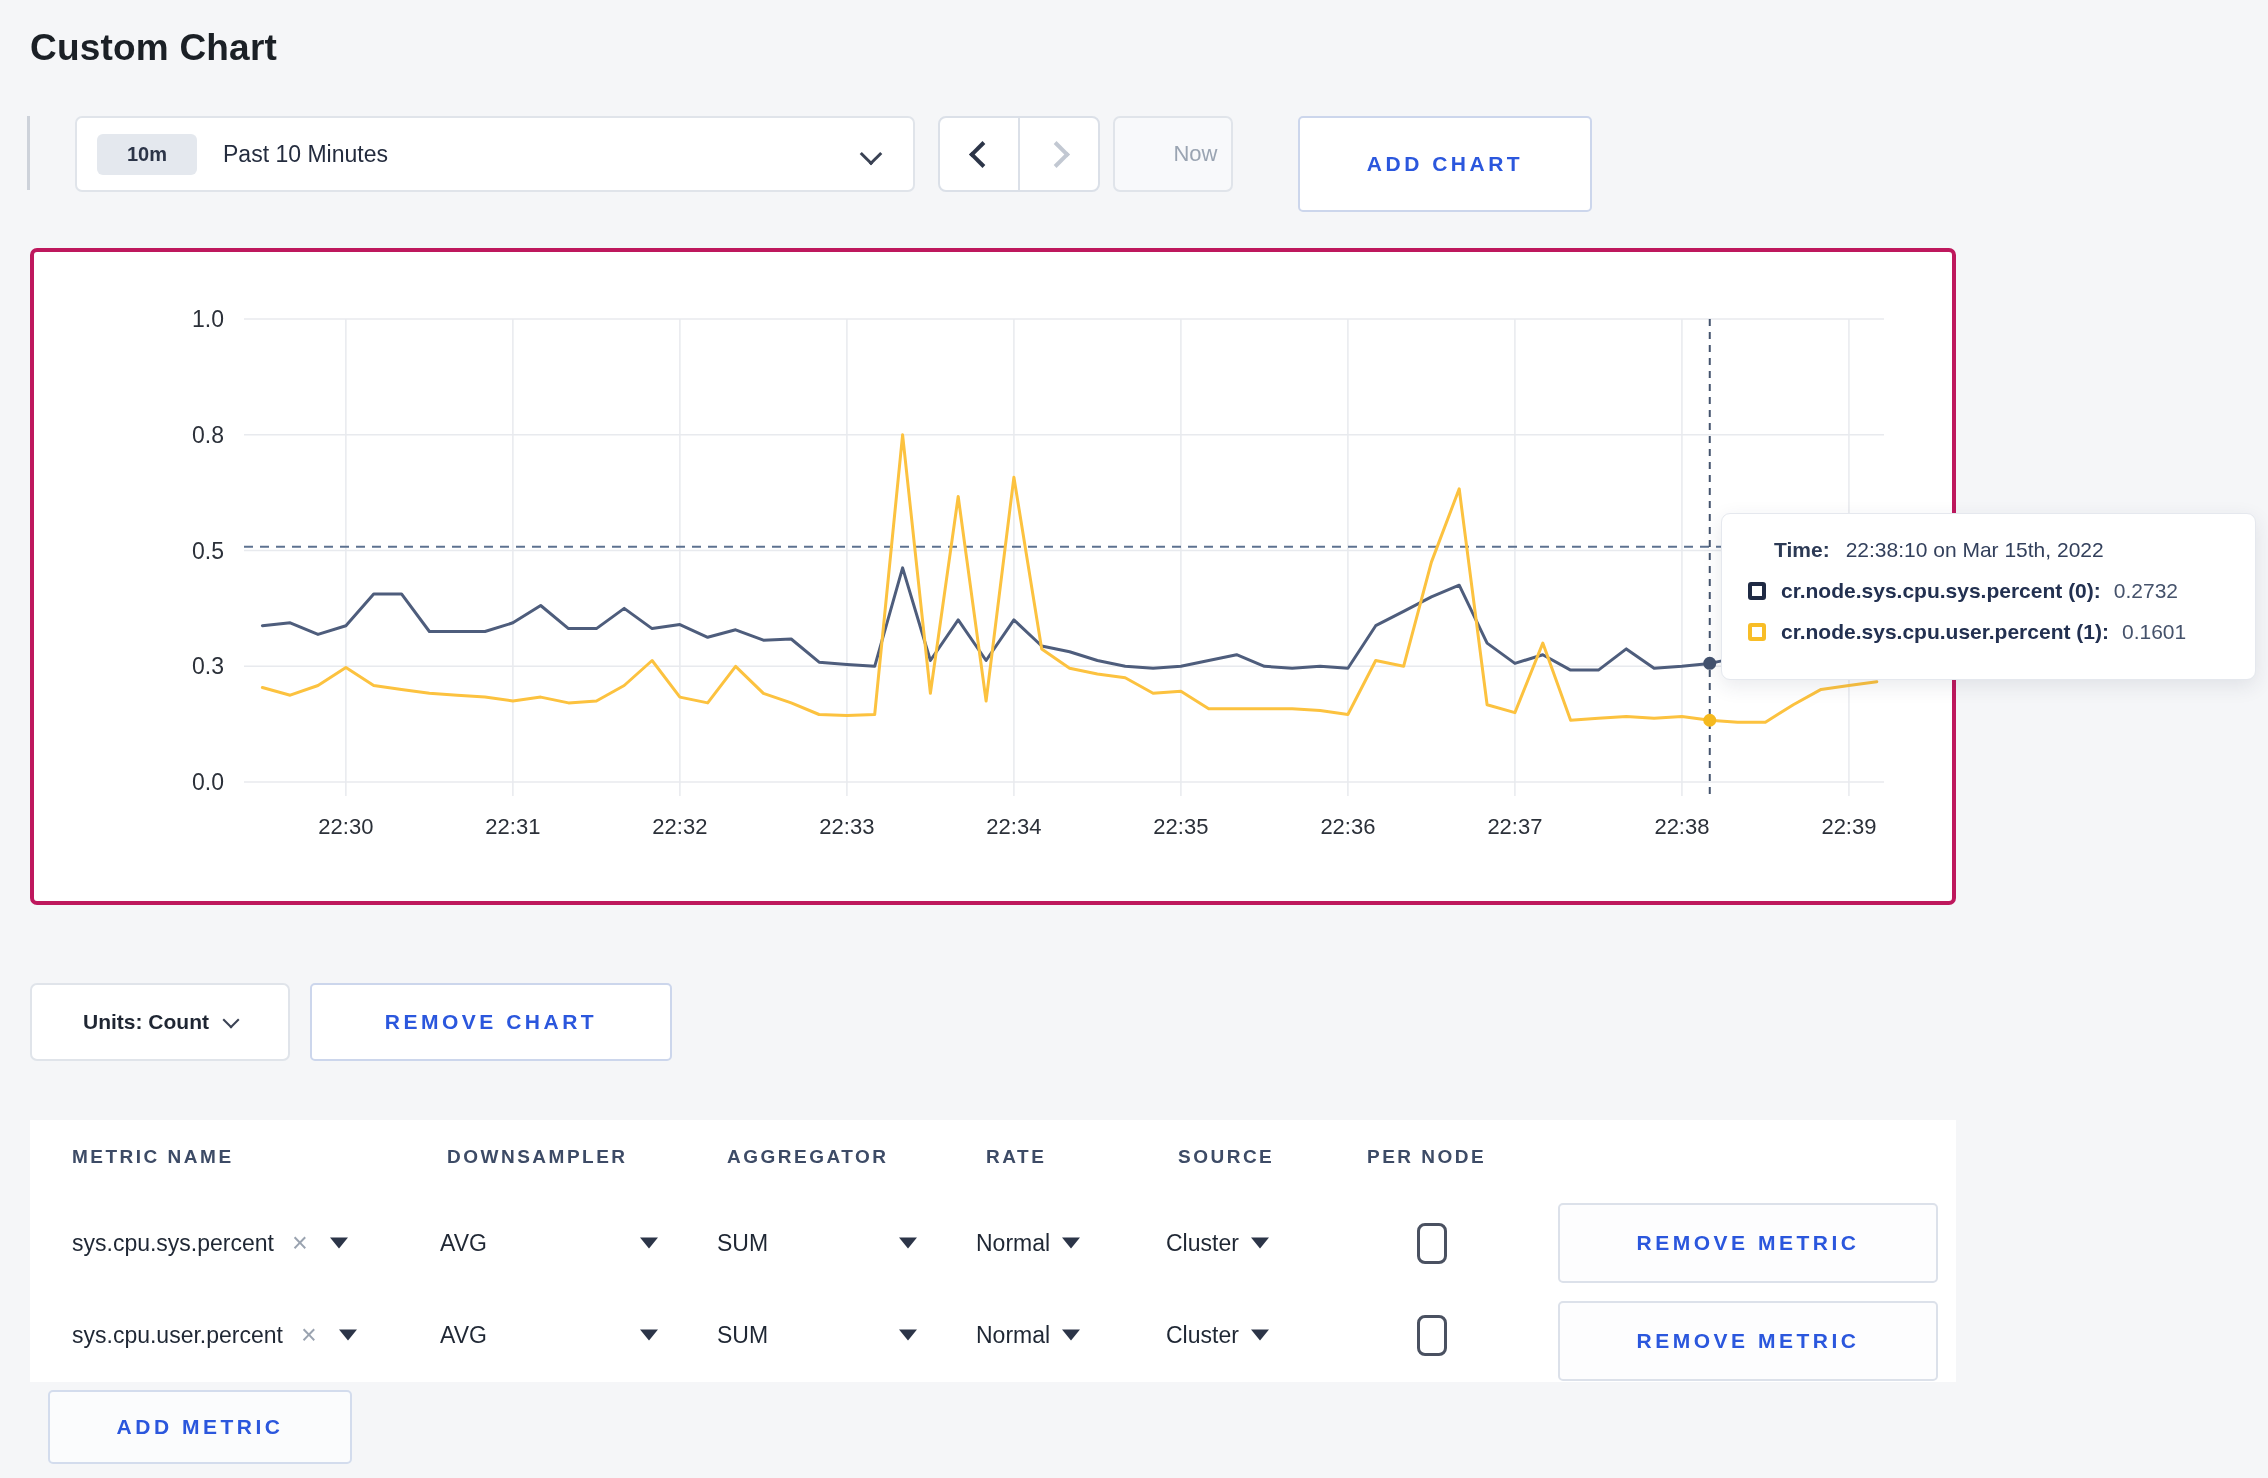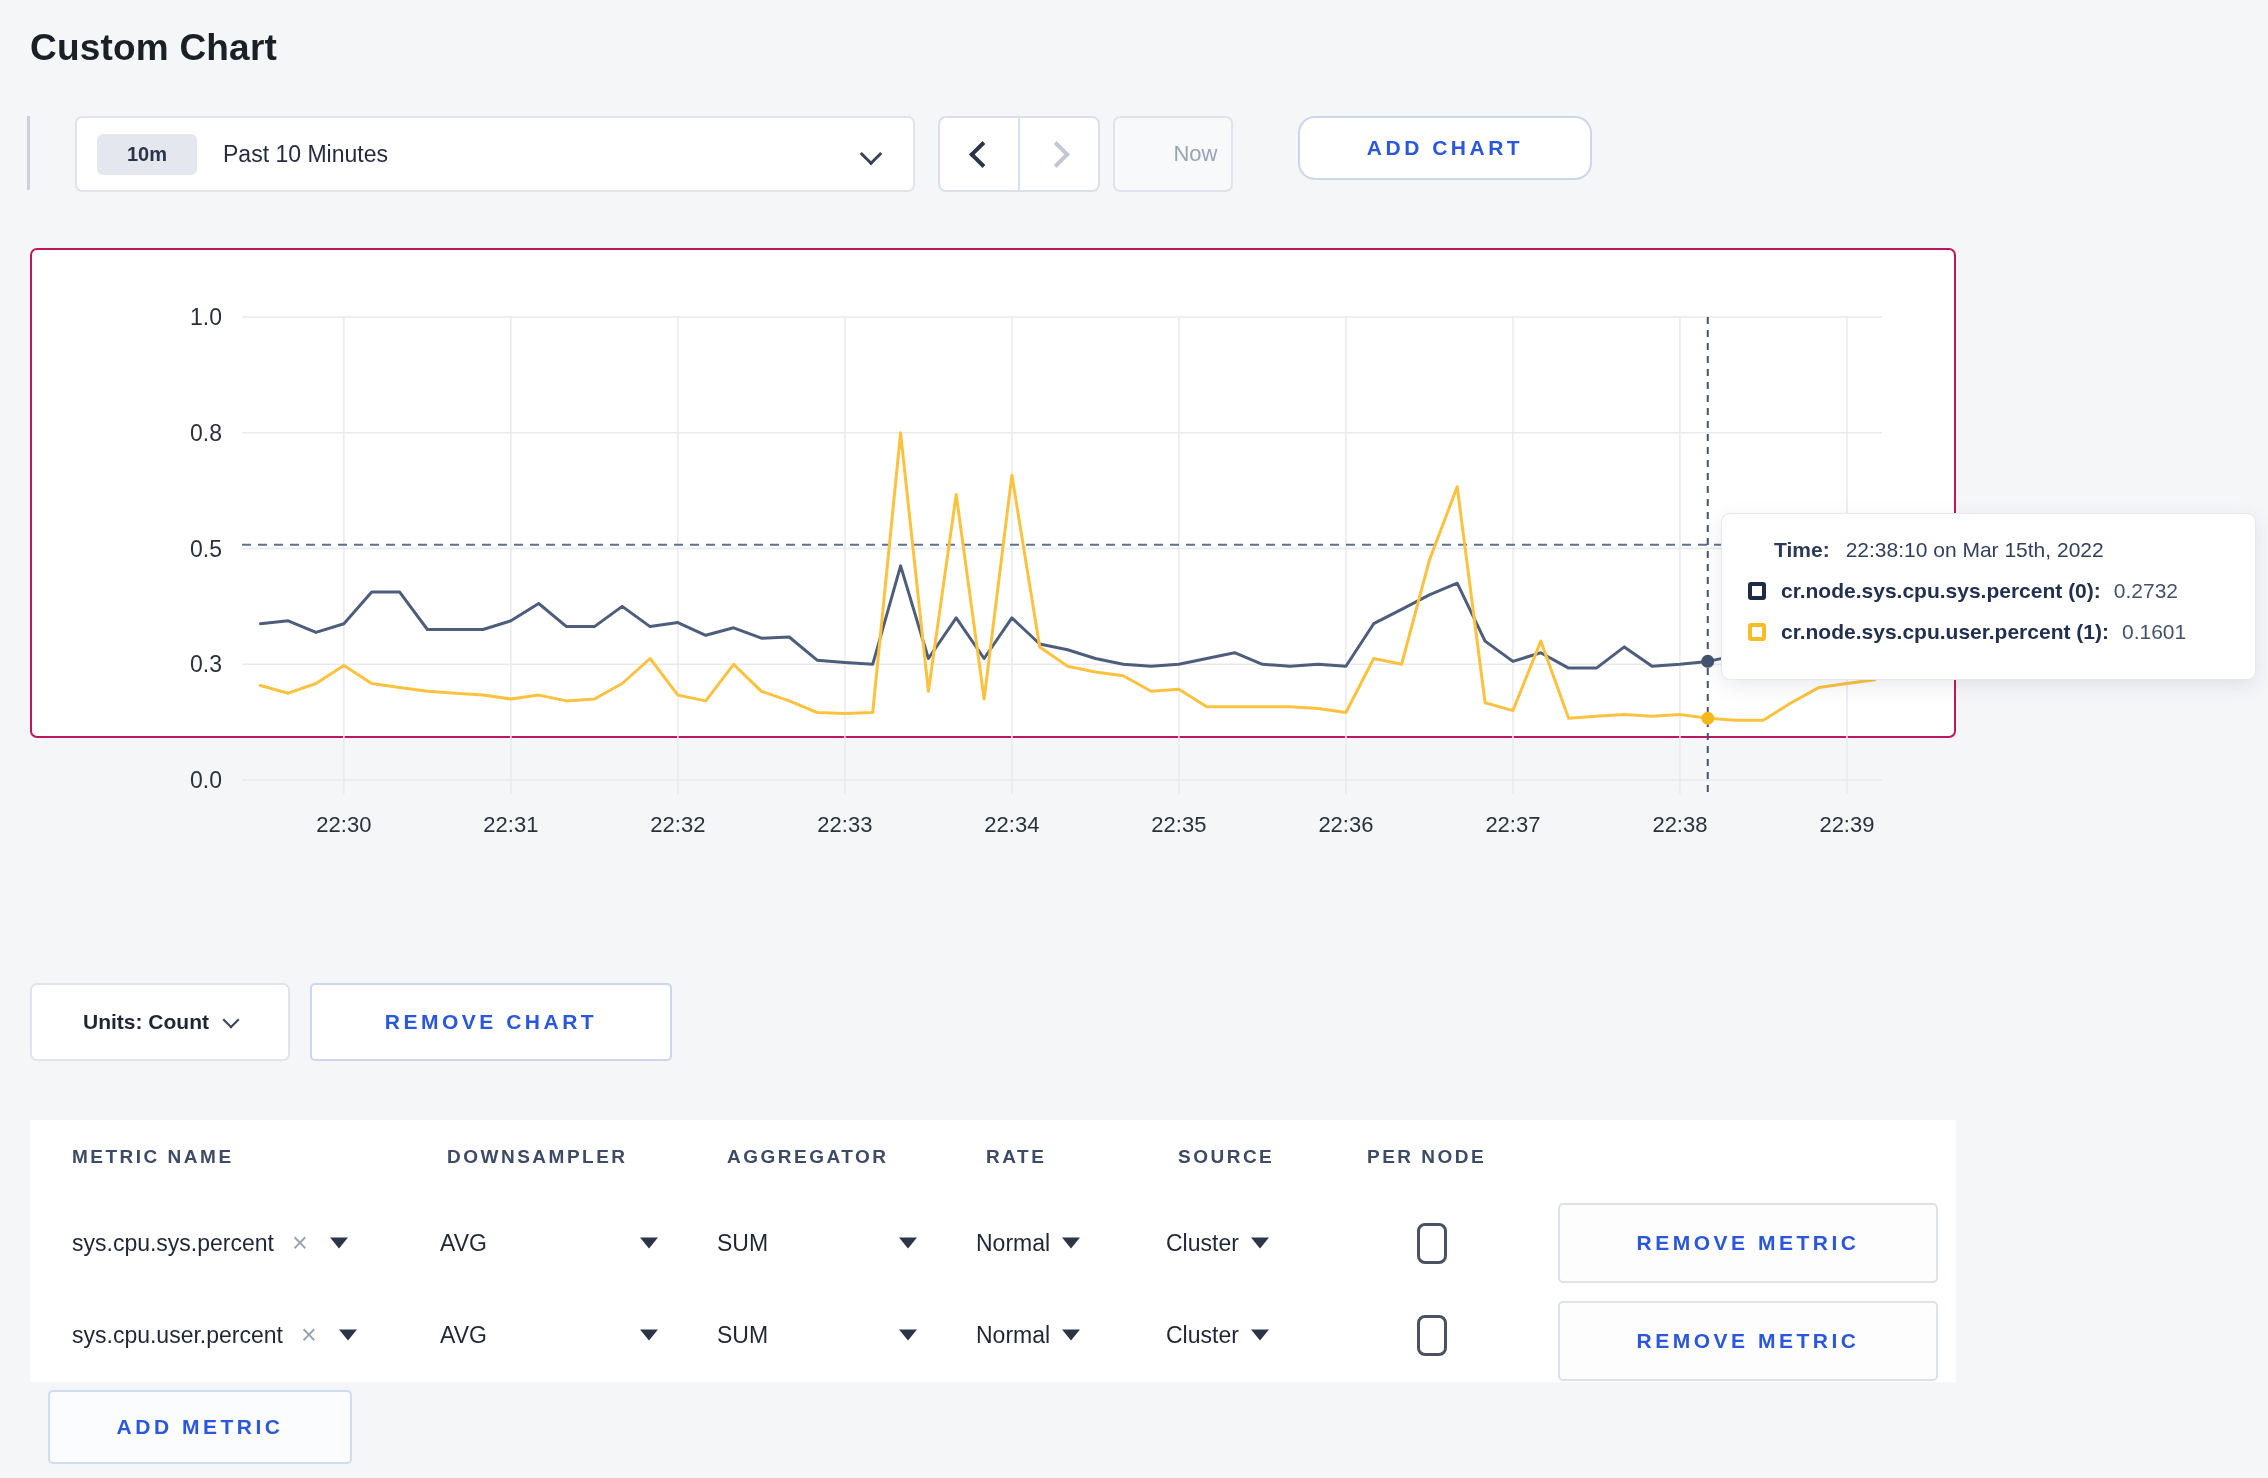--- a/index.html
+++ b/index.html
@@ -25,24 +25,24 @@
   .chev-left{width:15px;height:15px;border-left:4px solid #2c3548;border-bottom:4px solid #2c3548;
              transform:rotate(45deg);margin-left:6px;}
   .chev-right{width:15px;height:15px;border-right:4px solid #c2c8d2;border-top:4px solid #c2c8d2;
               transform:rotate(45deg);margin-right:6px;}
   .now-btn{left:1113px;top:116px;width:120px;height:76px;background:#f8f9fb;border:2px solid #e0e4ea;
            border-radius:7px;font-size:22px;color:#9aa4b2;display:flex;align-items:center;
            justify-content:center;box-sizing:border-box;cursor:default;padding-left:45px;}
   .btn-blue{background:#fff;border:2px solid #ccd6ec;border-radius:5px;color:#2b57dd;
             font-size:21px;font-weight:600;letter-spacing:3.5px;display:flex;align-items:center;
             justify-content:center;box-sizing:border-box;cursor:pointer;}
-  .add-chart{left:1298px;top:116px;width:294px;height:64px;border-radius:17px;}
-  
-  .chart-card{left:30px;top:248px;width:1926px;height:490px;background:#fff;
-              border:2px solid #be185d;border-radius:7px;box-sizing:border-box;}
+  .add-chart{left:1298px;top:116px;width:294px;height:96px;}
+  
+  .chart-card{left:30px;top:248px;width:1926px;height:657px;background:#fff;
+              border:4px solid #be185d;border-radius:7px;box-sizing:border-box;}
   .chart-svg{position:absolute;left:0;top:0;}
   .chart-svg text{font-family:"Liberation Sans","DejaVu Sans",sans-serif;}
   .chart-svg .grid{stroke:#e8eaee;stroke-width:1.5;}
   .chart-svg .ylab{font-size:23px;fill:#2b3039;}
   .chart-svg .xlab{font-size:22px;fill:#2b3039;}
   .chart-svg .refline{stroke:#5d7290;stroke-width:2;stroke-dasharray:9 7;}
   .chart-svg .crossline{stroke:#44546e;stroke-width:2;stroke-dasharray:7 6;}
   
   .tooltip{left:1721px;top:513px;width:535px;height:167px;background:#fff;border:1px solid #e5e8ee;
            border-radius:9px;box-shadow:0 6px 20px rgba(40,50,80,.10);box-sizing:border-box;

